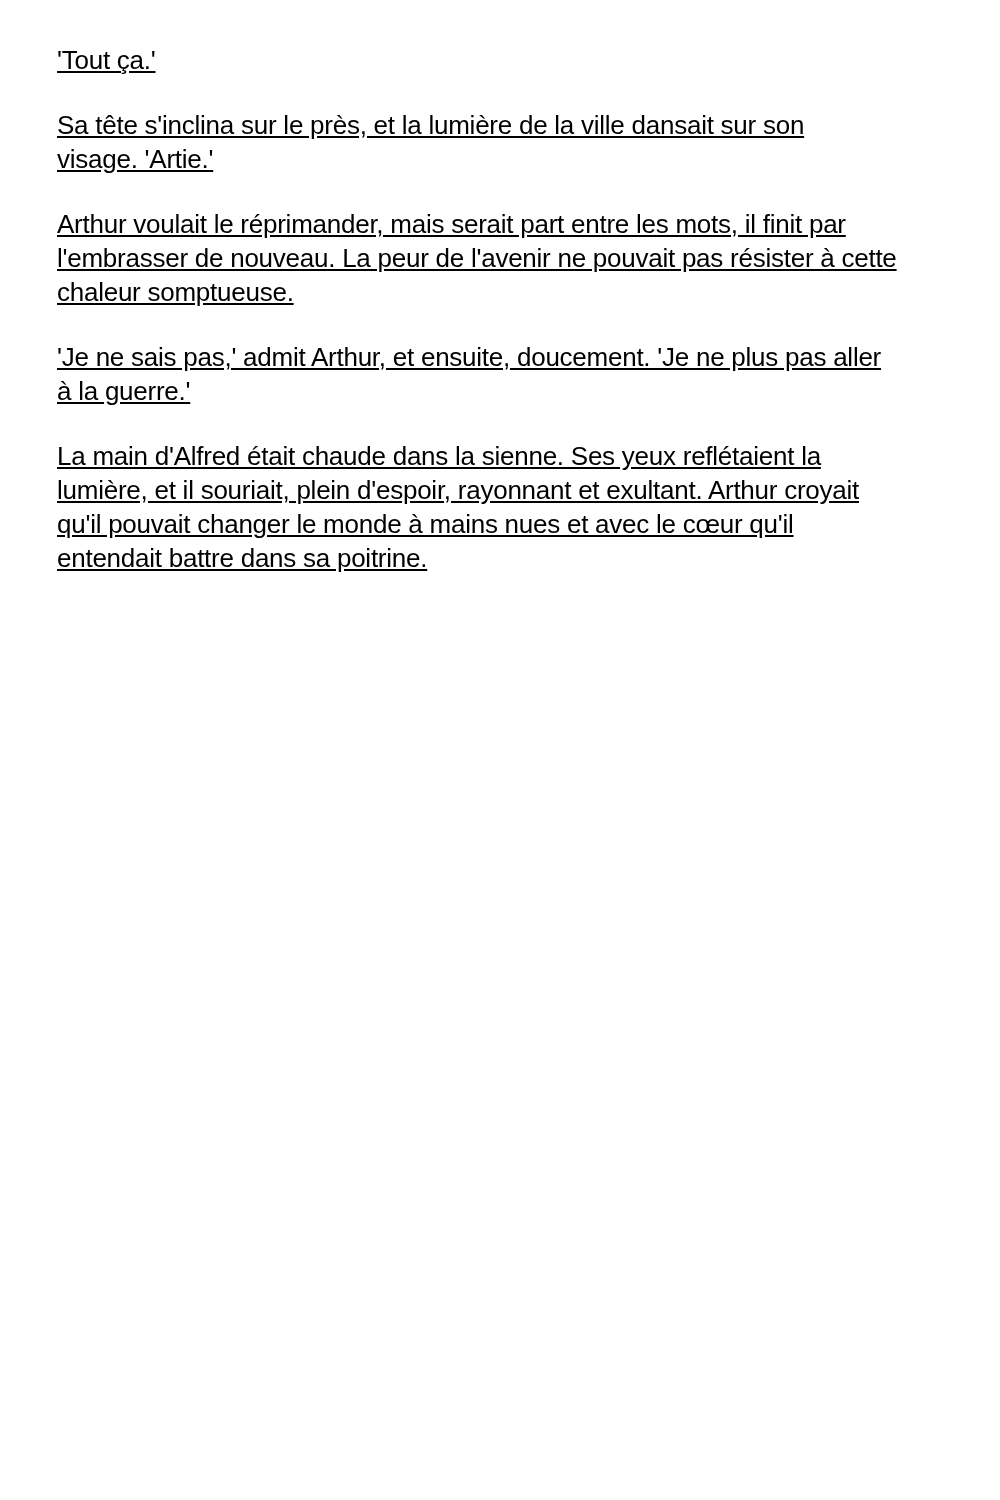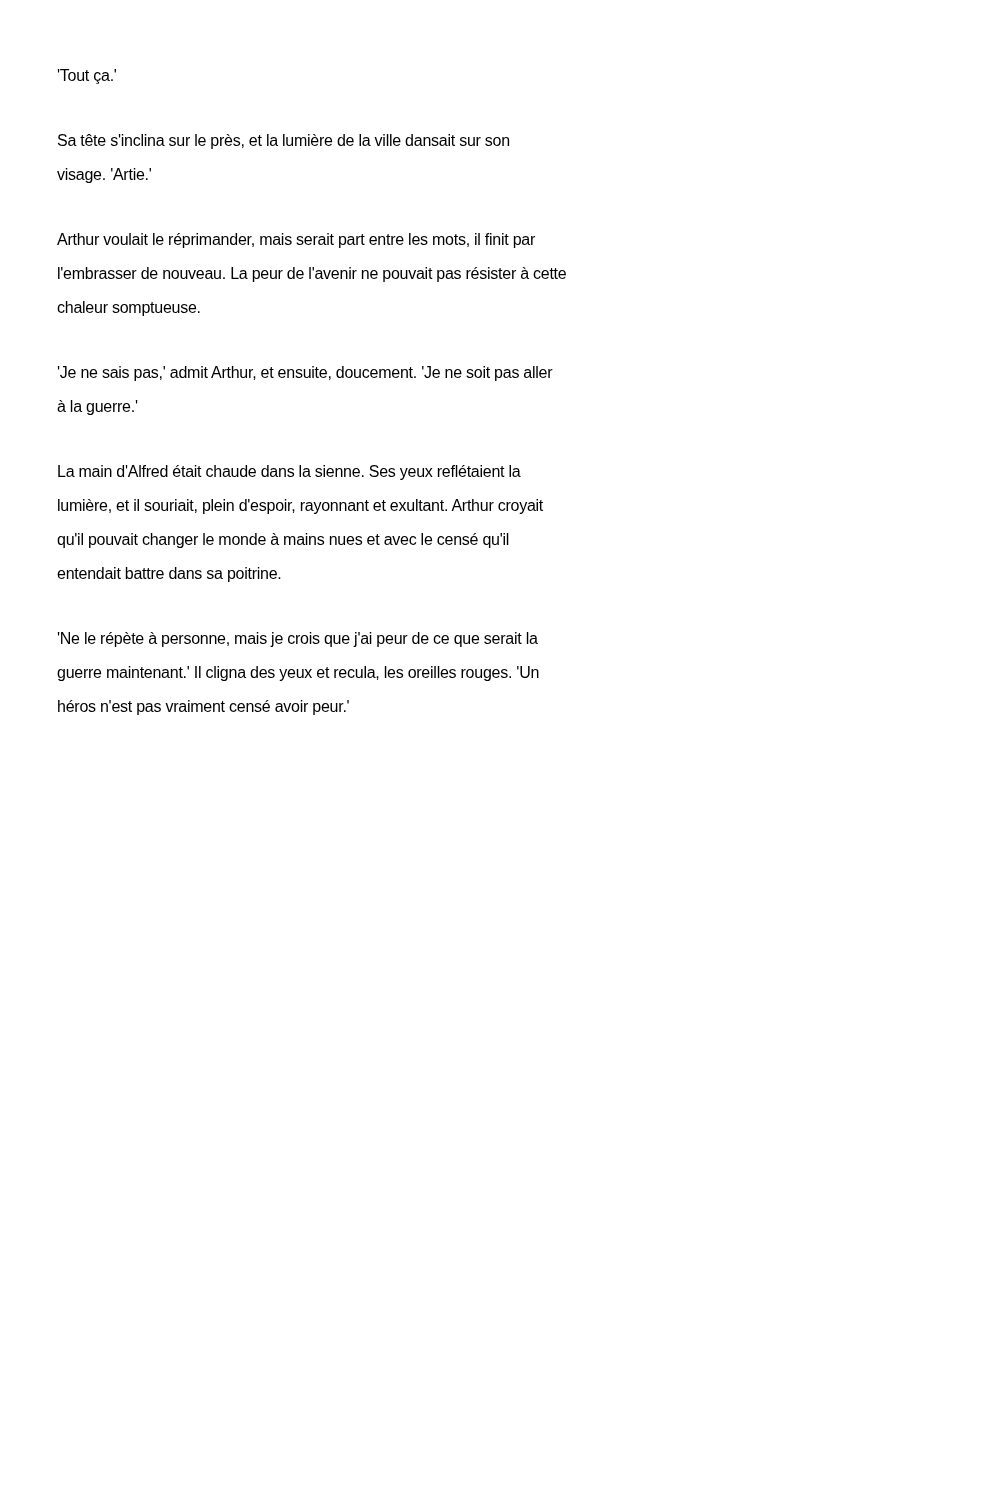--- a/index.html
+++ b/index.html
@@ -12,40 +12,38 @@
     width: 1000px;
     height: 1500px;
     box-sizing: border-box;
     background: #ffffff;
     color: #000000;
     padding: 43px 40px 0 57px;
     overflow: hidden;
     font-family: "Liberation Sans", "DejaVu Sans", sans-serif;
   }
   .para {
-    margin: 16px 0 31px 0;
-    font-size: 16px;
+    margin: 0 0 31px 0;
+    font-size: 26px;
     line-height: 34px;
     letter-spacing: -0.25px;
     white-space: pre;
     font-weight: 400;
+    text-decoration: underline;
   }
 </style>
 </head>
 <body>
 
 <div class="page">
   <p class="para">'Tout ça.'</p>
   <p class="para">Sa tête s'inclina sur le près, et la lumière de la ville dansait sur son
 visage. 'Artie.'</p>
   <p class="para">Arthur voulait le réprimander, mais serait part entre les mots, il finit par
 l'embrasser de nouveau. La peur de l'avenir ne pouvait pas résister à cette
 chaleur somptueuse.</p>
-  <p class="para">'Je ne sais pas,' admit Arthur, et ensuite, doucement. 'Je ne soit pas aller
+  <p class="para">'Je ne sais pas,' admit Arthur, et ensuite, doucement. 'Je ne plus pas aller
 à la guerre.'</p>
   <p class="para">La main d'Alfred était chaude dans la sienne. Ses yeux reflétaient la
 lumière, et il souriait, plein d'espoir, rayonnant et exultant. Arthur croyait
-qu'il pouvait changer le monde à mains nues et avec le censé qu'il
+qu'il pouvait changer le monde à mains nues et avec le cœur qu'il
 entendait battre dans sa poitrine.</p>
-  <p class="para">'Ne le répète à personne, mais je crois que j'ai peur de ce que serait la
-guerre maintenant.' Il cligna des yeux et recula, les oreilles rouges. 'Un
-héros n'est pas vraiment censé avoir peur.'</p>
 </div>
 
 </body></html>

